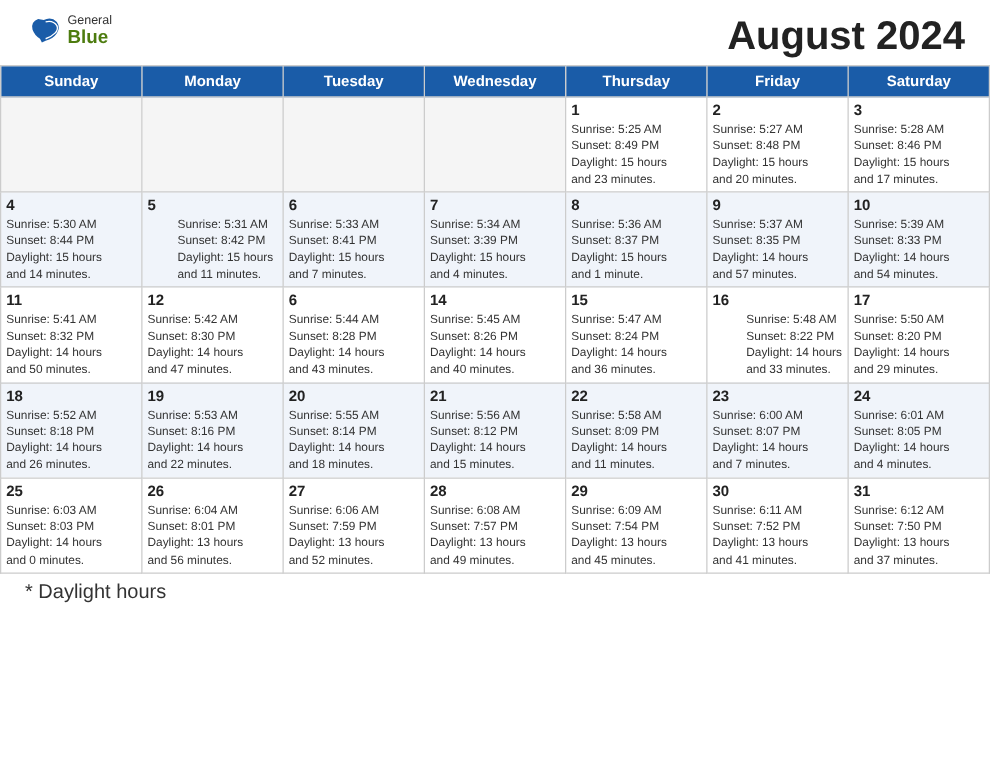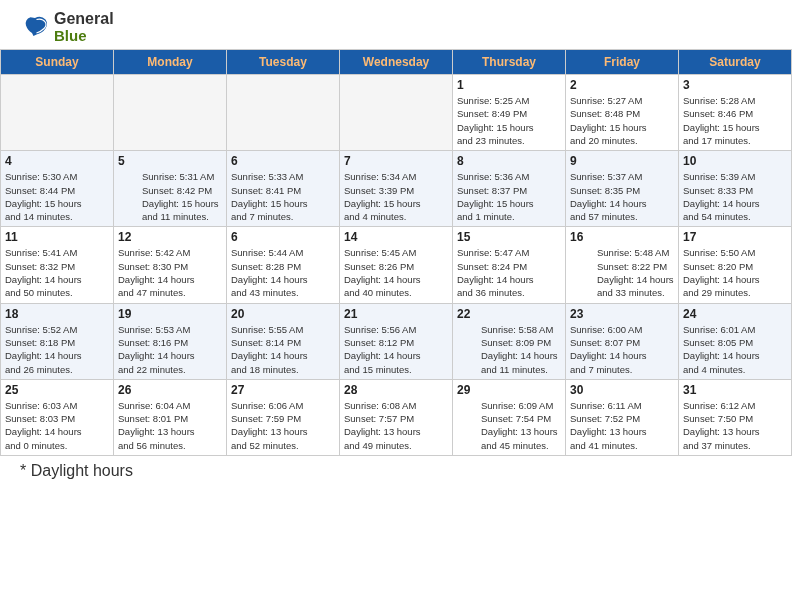--- a/index.html
+++ b/index.html
@@ -20,22 +20,22 @@
       display: flex;
       align-items: center;
       gap: 4px;
     }
     .logo-text {
       display: flex;
       flex-direction: column;
       line-height: 1.1;
     }
     .logo-general {
-      font-size: 16px;
-      font-weight: bold;
+      font-size: 10px;
+      font-weight: normal;
       color: #333;
     }
     .logo-blue {
       font-size: 15px;
       font-weight: bold;
       color: #4d7c0f;
     }
     .logo-icon {
       width: 30px;
       height: 30px;
@@ -52,21 +52,21 @@
       font-size: 15px;
       color: #333;
     }
     .calendar {
       width: 100%;
       border-collapse: collapse;
       margin: 0;
     }
     .calendar th {
       background: #1a5ca8;
-      color: #fdba74;
+      color: #ffffff;
       text-align: center;
       padding: 5px 2px;
       font-size: 12px;
       font-weight: bold;
       border: 1px solid #ccc;
     }
     .calendar td {
       vertical-align: top;
       border: 1px solid #ccc;
       padding: 3px 4px;
@@ -103,20 +103,21 @@
     <svg class="logo-icon" viewBox="0 0 40 40" xmlns="http://www.w3.org/2000/svg">
       <path d="M20 8 Q28 4 34 10 Q38 16 34 22 Q30 28 22 30 L18 32 L16 28 Q10 24 8 18 Q6 10 14 7 Z" fill="#1a5ca8"></path>
       <path d="M22 10 Q30 8 34 14 Q36 18 32 22 Q28 26 22 28" fill="none" stroke="#fff" stroke-width="1.5"></path>
     </svg>
     <div class="logo-text">
       <span class="logo-general">General</span>
       <span class="logo-blue">Blue</span>
     </div>
   </div>
   <div class="title-block">
+    <div class="month-title">August 2024</div>
   </div>
 </div>
 
 <table class="calendar">
   <thead>
     <tr>
     <th>Sunday</th>
         <th>Monday</th>
         <th>Tuesday</th>
         <th>Wednesday</th>
@@ -279,21 +280,21 @@
         </td>
         <td>
           <div class="day-num">21</div>
           <div class="day-info" style="white-space: pre-line;">Sunrise: 5:56 AM
 Sunset: 8:12 PM
 Daylight: 14 hours
 and 15 minutes.</div>
         </td>
         <td>
           <div class="day-num">22</div>
-          <div class="day-info" style="white-space: pre-line; margin-left: 24px;">Sunrise: 5:58 AM
+          <div class="day-info" style="white-space: pre-line;">Sunrise: 5:58 AM
 Sunset: 8:09 PM
 Daylight: 14 hours
 and 11 minutes.</div>
         </td>
         <td>
           <div class="day-num">23</div>
           <div class="day-info" style="white-space: pre-line;">Sunrise: 6:00 AM
 Sunset: 8:07 PM
 Daylight: 14 hours
 and 7 minutes.</div>
@@ -330,21 +331,21 @@
         </td>
         <td>
           <div class="day-num">28</div>
           <div class="day-info" style="white-space: pre-line;">Sunrise: 6:08 AM
 Sunset: 7:57 PM
 Daylight: 13 hours
 and 49 minutes.</div>
         </td>
         <td>
           <div class="day-num">29</div>
-          <div class="day-info" style="white-space: pre-line; margin-left: 24px;">Sunrise: 6:09 AM
+          <div class="day-info" style="white-space: pre-line;">Sunrise: 6:09 AM
 Sunset: 7:54 PM
 Daylight: 13 hours
 and 45 minutes.</div>
         </td>
         <td>
           <div class="day-num">30</div>
           <div class="day-info" style="white-space: pre-line;">Sunrise: 6:11 AM
 Sunset: 7:52 PM
 Daylight: 13 hours
 and 41 minutes.</div>

